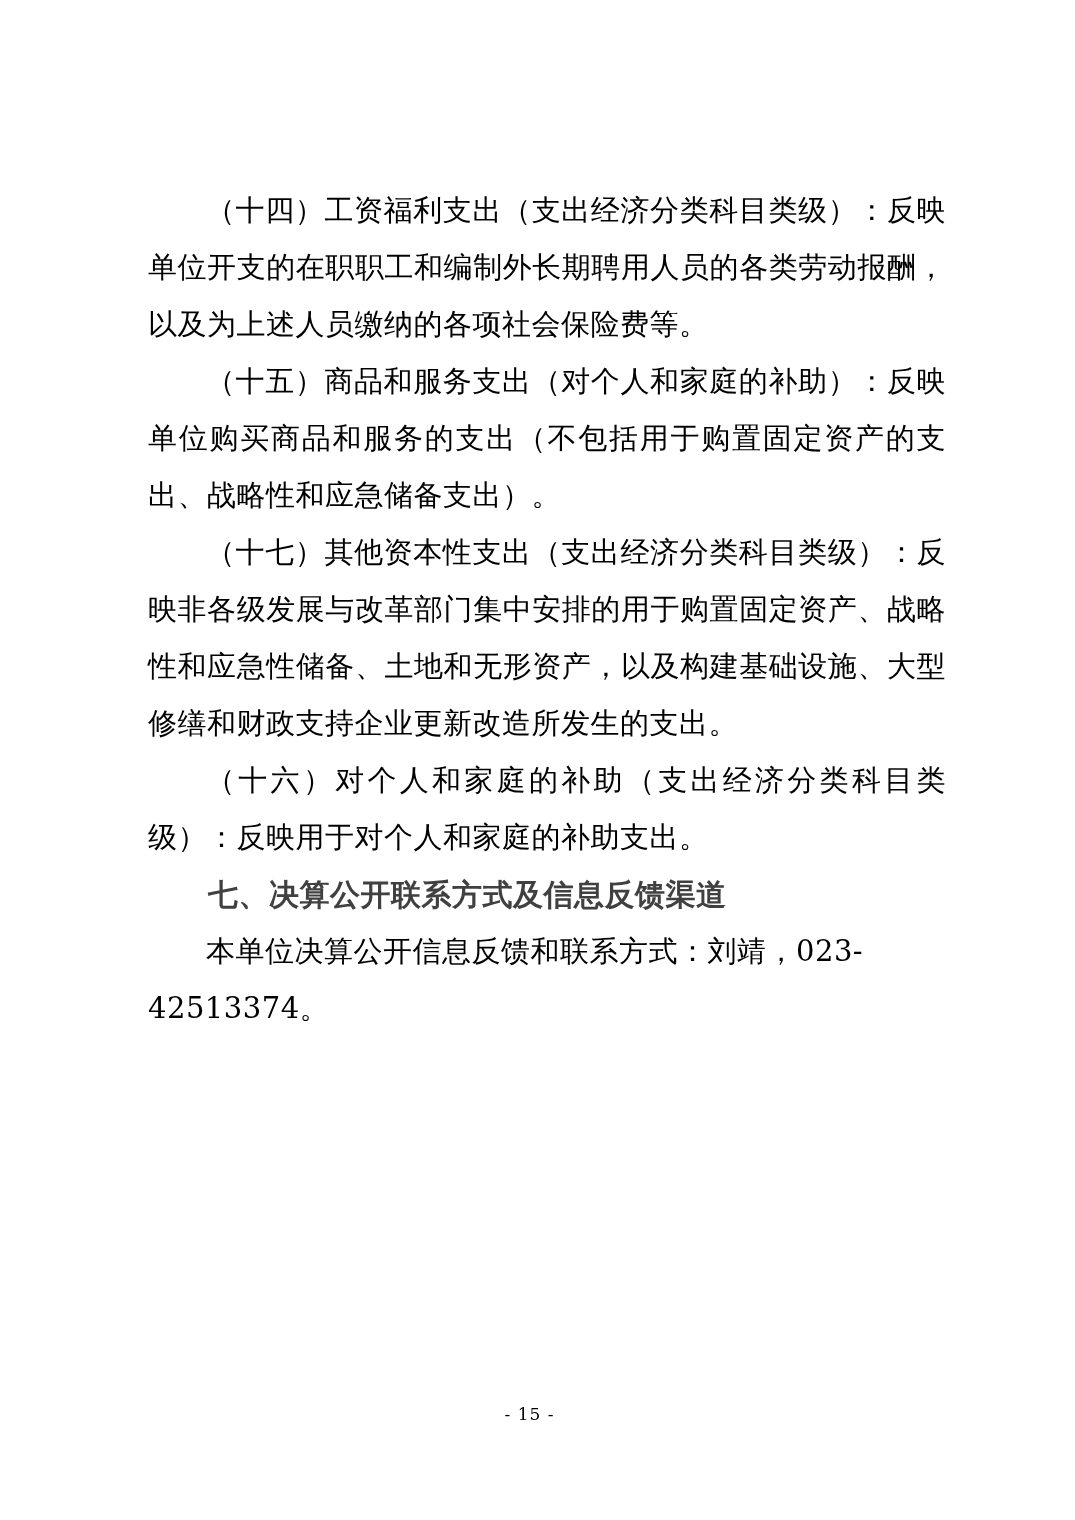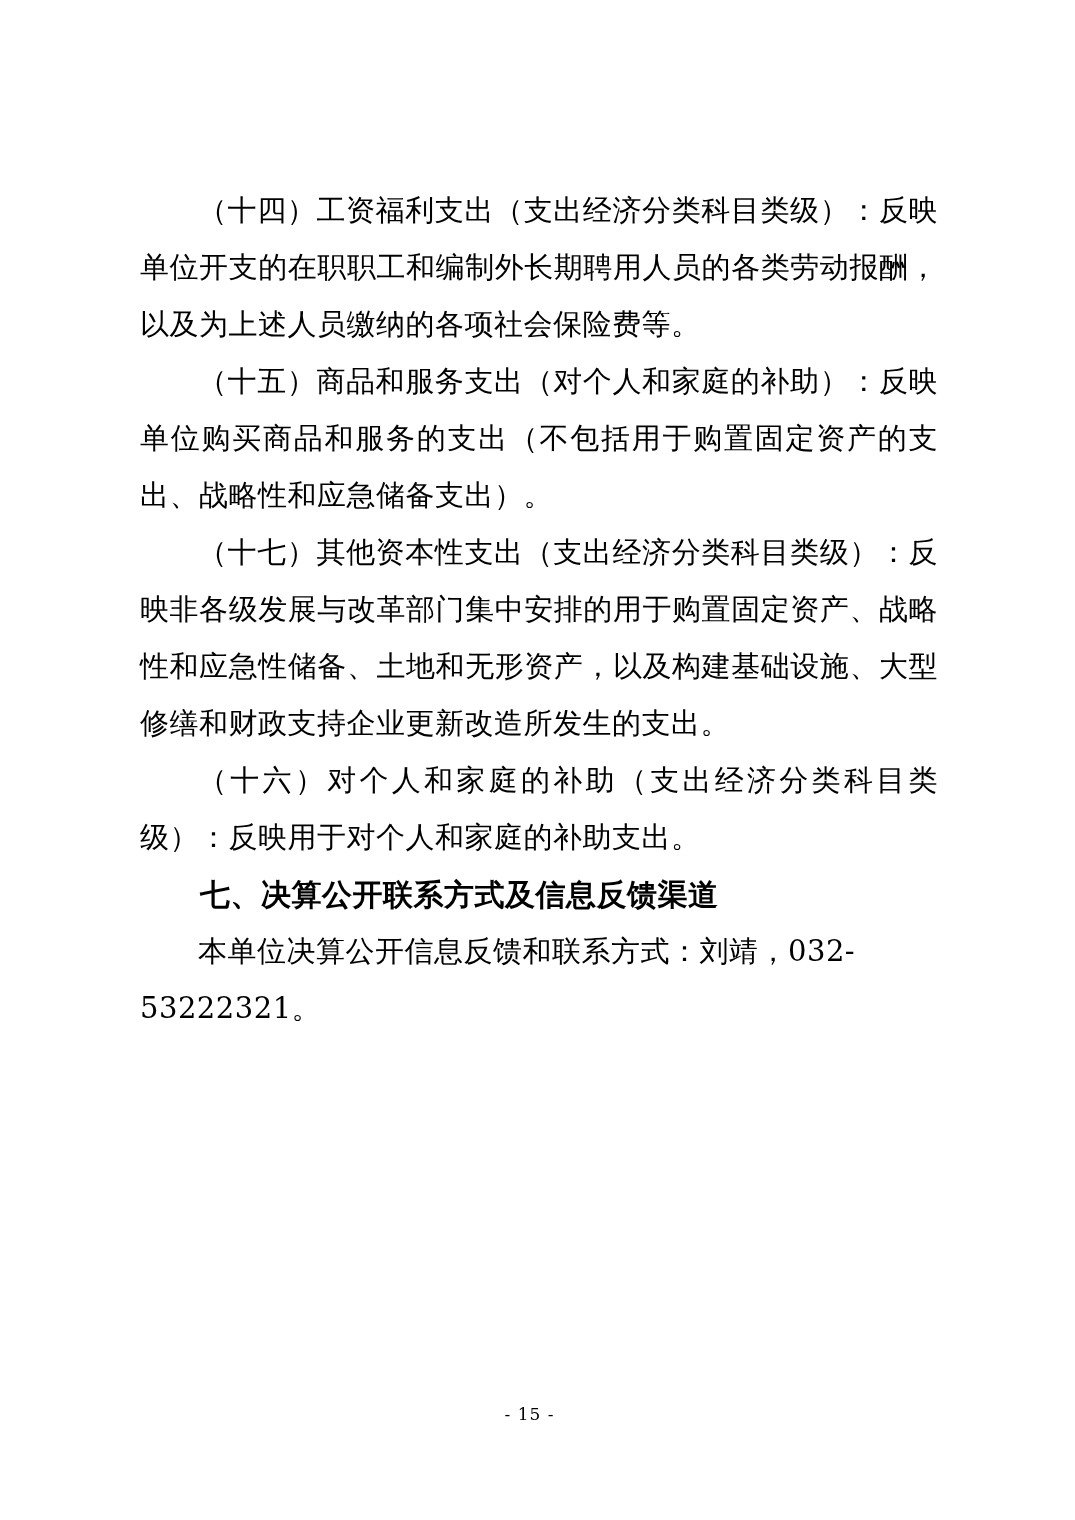--- a/index.html
+++ b/index.html
@@ -11,42 +11,42 @@
     position: relative;
     width: 1075px;
     height: 1520px;
     background: #ffffff;
     color: #000000;
     font-family: "DejaVu Serif", "Liberation Serif", serif;
     overflow: hidden;
   }
   .content {
     position: absolute;
-    left: 140px;
+    left: 148px;
     top: 182px;
     width: 798px;
   }
   .para {
     margin: 0;
     font-size: 29px;
     line-height: 57px;
     letter-spacing: 0.5px;
     text-align: justify;
     text-indent: 2em;
     color: #000000;
   }
   .heading {
     margin: 0;
     font-family: "Liberation Sans", "DejaVu Sans", sans-serif;
     font-weight: bold;
     font-size: 30px;
     line-height: 57px;
     letter-spacing: 0.5px;
     text-indent: 2em;
-    color: #000000;
+    color: #404040;
   }
   .contact {
     text-align: left;
   }
   .footer {
     position: absolute;
     left: 0;
     right: 16px;
     top: 1404px;
     text-align: center;
@@ -59,16 +59,16 @@
 </head>
 <body>
 
 <div class="page">
   <div class="content">
     <p class="para">（十四）工资福利支出（支出经济分类科目类级）：反映单位开支的在职职工和编制外长期聘用人员的各类劳动报酬，以及为上述人员缴纳的各项社会保险费等。</p>
     <p class="para">（十五）商品和服务支出（对个人和家庭的补助）：反映单位购买商品和服务的支出（不包括用于购置固定资产的支出、战略性和应急储备支出）。</p>
     <p class="para">（十七）其他资本性支出（支出经济分类科目类级）：反映非各级发展与改革部门集中安排的用于购置固定资产、战略性和应急性储备、土地和无形资产，以及构建基础设施、大型修缮和财政支持企业更新改造所发生的支出。</p>
     <p class="para">（十六）对个人和家庭的补助（支出经济分类科目类级）：反映用于对个人和家庭的补助支出。</p>
     <h2 class="heading">七、决算公开联系方式及信息反馈渠道</h2>
-    <p class="para contact">本单位决算公开信息反馈和联系方式：刘靖，032-53222321。</p>
+    <p class="para contact">本单位决算公开信息反馈和联系方式：刘靖，023-42513374。</p>
   </div>
   <div class="footer">- 15 -</div>
 </div>
 
 </body></html>

